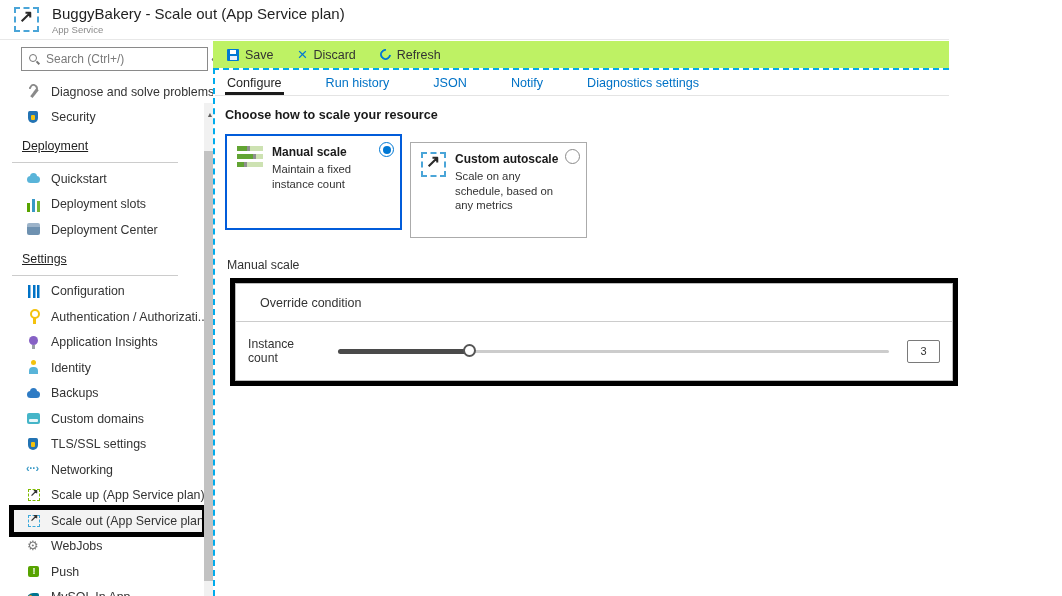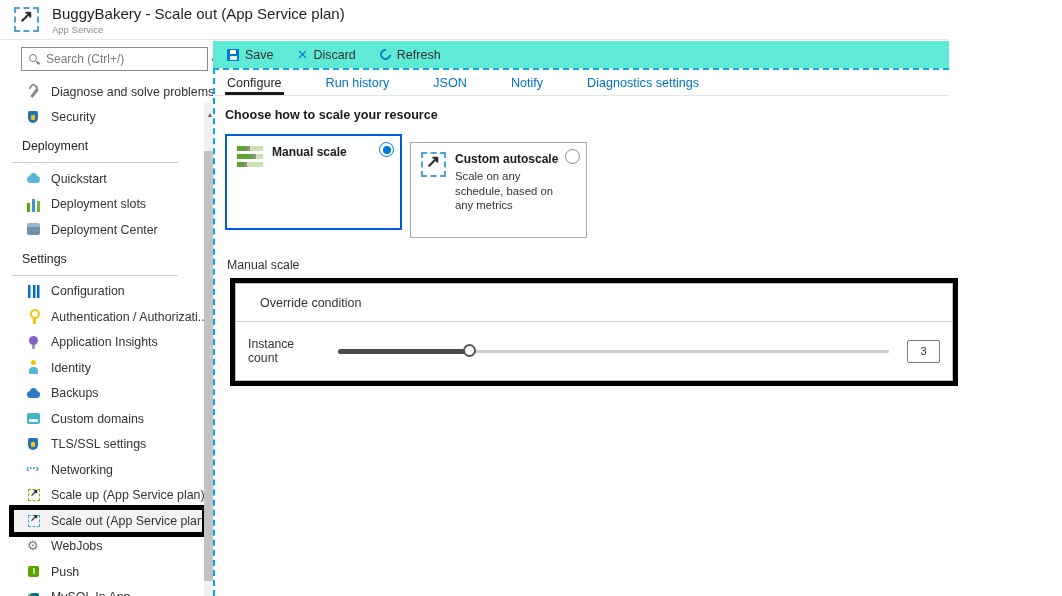--- a/index.html
+++ b/index.html
@@ -35,21 +35,21 @@
   .search-box input { border:none; outline:none; flex:1; font-size:12px; color:#333;
     font-family:"Liberation Sans", sans-serif; }
   .search-box input::placeholder { color:#7a7a7a; }
   .collapse-btn { width:16px; text-align:center; color:#666; font-size:12px; margin-left:3px; cursor:pointer; }
 
   .nav { position:absolute; top:38px; left:0; width:192px; }
   .nav-item { height:25.5px; display:flex; align-items:center; padding-left:14px; gap:10px;
     font-size:12.4px; color:#333; cursor:pointer; white-space:nowrap; }
   .nav-item.hl { outline:5px solid #000; outline-offset:-2px; background:#f3f3f3; }
   .nav-section { height:33px; display:flex; align-items:flex-end; padding:0 0 9px 10px;
-    font-size:12.4px; color:#1f1f1f; border-bottom:1px solid #ccc; margin:0 26px 3px 0; }
+    font-size:12.4px; color:#1f1f1f; border-bottom:1px solid #ccc; margin:0 26px 3px 0;text-decoration:underline; }
 
   
   .sb-track { position:absolute; right:8px; top:62px; bottom:0; width:12px; background:#f1f1f1; }
   .sb-up { position:absolute; top:8px; left:0; right:0; text-align:center; color:#606060;
     font-size:7px; line-height:7px; cursor:pointer; }
   .sb-thumb { position:absolute; top:48px; left:0; width:12px; height:430px; background:#c2c2c2; cursor:pointer; }
 
   
   .ico { width:15px; height:15px; position:relative; flex:none; display:inline-block; }
   .ico-wrench::before { content:""; position:absolute; left:7px; top:4px; width:2.5px; height:10px;
@@ -102,21 +102,21 @@
   .ico-gear::before { content:"\2699"; position:absolute; left:1px; top:-1px; font-size:13px; color:#7a7a7a; }
   .ico-push::before { content:""; position:absolute; left:2px; top:2px; width:11px; height:11px;
     background:#57a300; border-radius:2px; }
   .ico-push::after { content:"!"; position:absolute; left:6.5px; top:2px; color:#fff; font-size:9px; font-weight:bold; }
   .ico-mysql::before { content:""; position:absolute; left:1px; top:3px; width:12px; height:9px;
     background:#00758f; border-radius:6px 2px 6px 3px; }
   .ico-mysql::after { content:""; position:absolute; left:3px; top:5px; width:3px; height:3px;
     background:#f29111; border-radius:50%; }
 
   
-  .main { position:absolute; top:41px; left:213px; right:0; bottom:0; background:#5eead4; }
+  .main { position:absolute; top:41px; left:213px; right:0; bottom:0; background:#bef264; }
   .toolbar { height:27px; display:flex; align-items:center; padding-left:14px; gap:24px; }
   .tbtn { display:flex; align-items:center; gap:6px; font-size:12.5px; color:#333; cursor:pointer; }
   .ico-save { width:12px; height:12px; background:#0078d4; border-radius:1px; position:relative; }
   .ico-save::before { content:""; position:absolute; left:3px; top:1px; width:6px; height:4px; background:#fff; }
   .ico-save::after { content:""; position:absolute; left:2.5px; top:7px; width:7px; height:4px; background:#e8f0fe; }
   .ico-discard { color:#0078d4; font-size:17px; line-height:12px; font-weight:400; }
   .ico-refresh { width:11px; height:11px; border:2px solid #0078d4; border-radius:50%;
     border-top-color:transparent; transform:rotate(50deg); }
 
   .panel { position:absolute; top:27px; left:0; right:0; bottom:0;
@@ -292,20 +292,21 @@
 
       <div class="content">
         <div class="content-heading">Choose how to scale your resource</div>
 
         <div class="cards">
           <div class="scale-card sel">
             <div class="card-body">
               <span class="card-ico-manual"></span>
               <div>
                 <div class="card-title">Manual scale</div>
+                <div class="card-desc">Maintain a fixed instance count</div>
               </div>
             </div>
             <span class="radio on"></span>
           </div>
           <div class="scale-card unsel">
             <div class="card-body">
               <span class="card-ico-auto ico-autoscale"></span>
               <div>
                 <div class="card-title">Custom autoscale</div>
                 <div class="card-desc">Scale on any schedule, based on any metrics</div>

